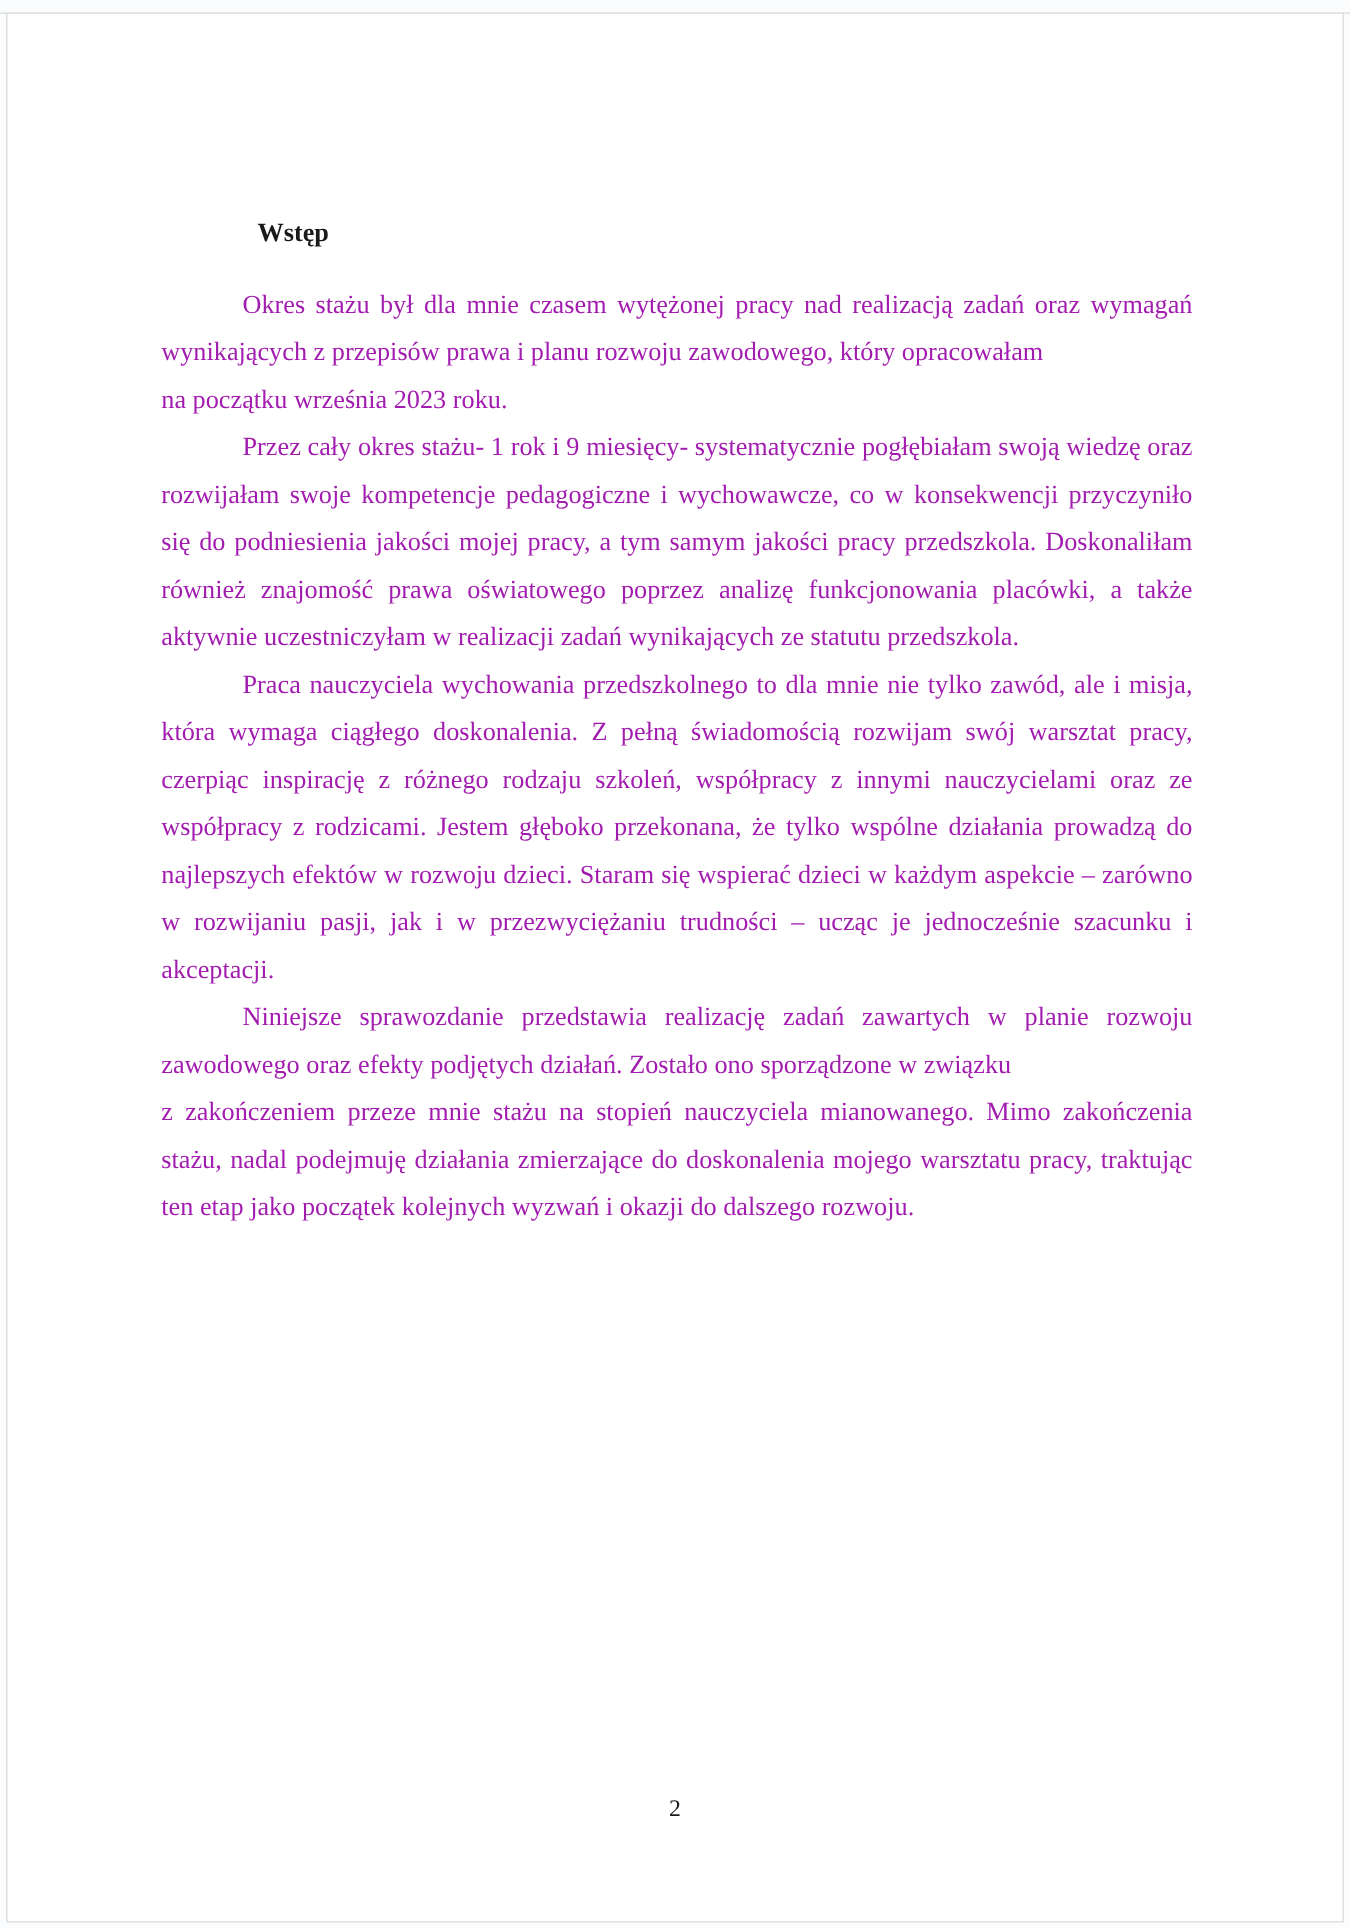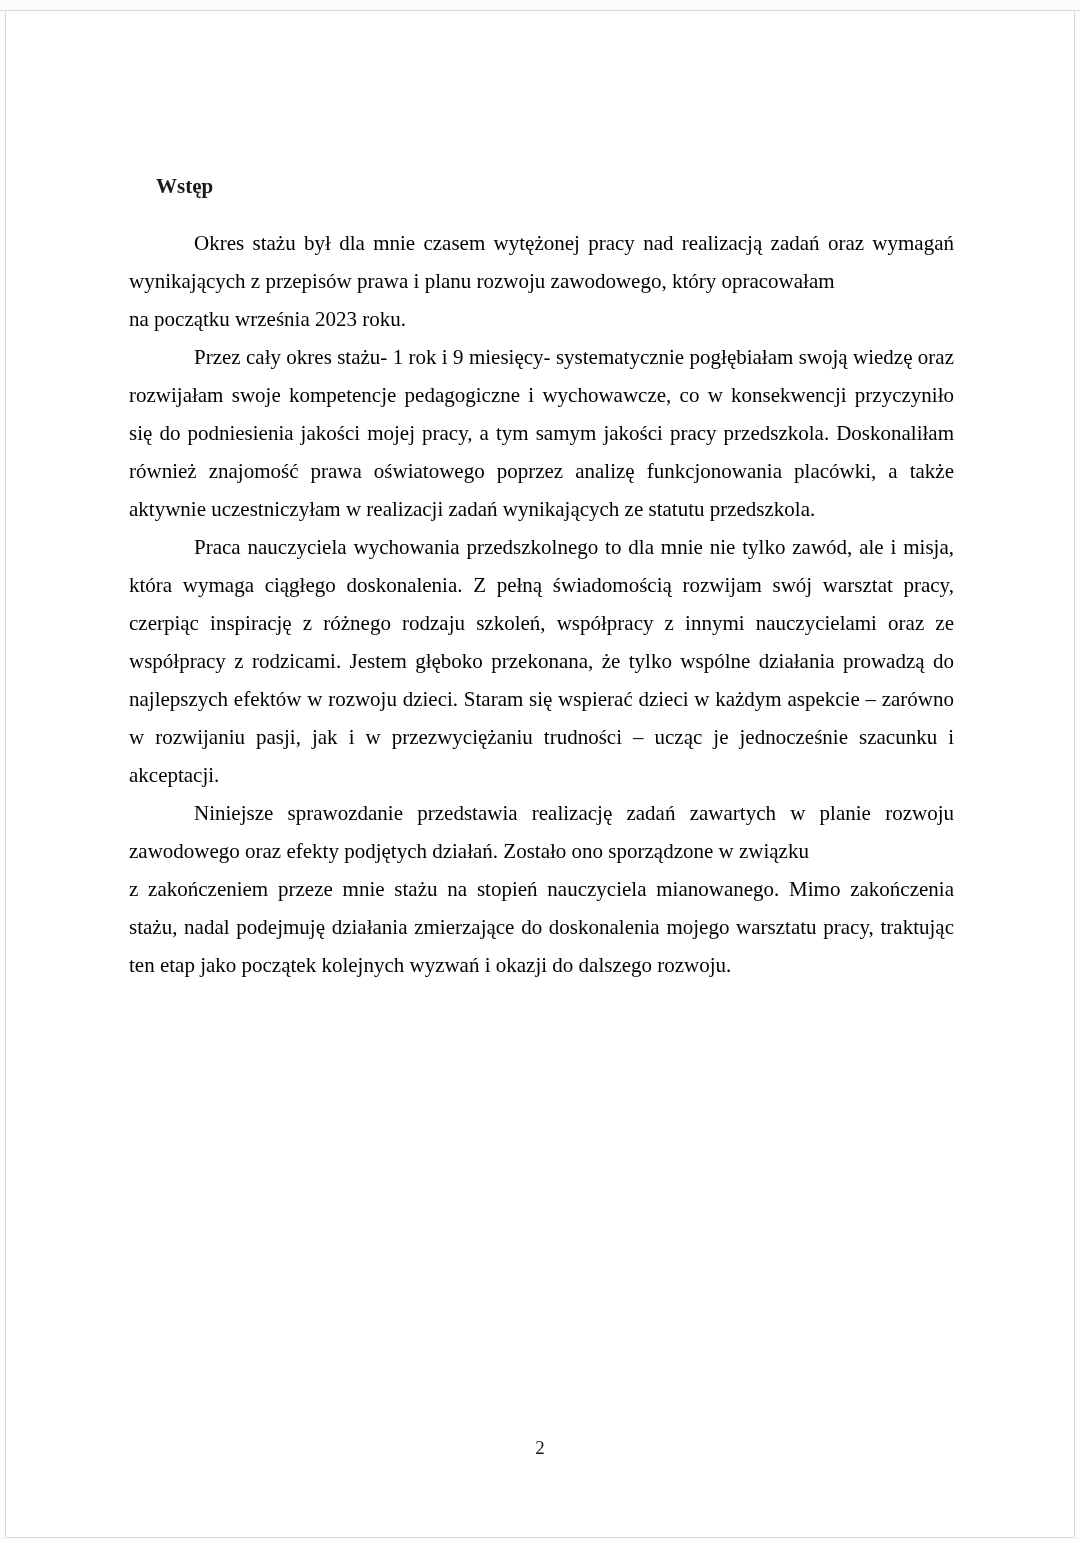--- a/index.html
+++ b/index.html
@@ -29,29 +29,29 @@
   .content {
     padding: 156px 120px 0 123px;
     color: #1a1a1a;
     font-size: 21px;
     line-height: 38px;
   }
   .heading {
     font-size: 21px;
     font-weight: 700;
     line-height: 38px;
-    margin-left: 27px;
+    margin-left: 77px;
     margin-bottom: 19px;
     color: #1a1a1a;
   }
   .para {
     text-align: justify;
     text-indent: 65px;
     white-space: pre-wrap;
-    color: #000000;
+    color: #a21caf;
   }
   .page-number {
     position: absolute;
     bottom: 78px;
     left: 0;
     right: 0;
     text-align: center;
     font-size: 19px;
     color: #1a1a1a;
   }

